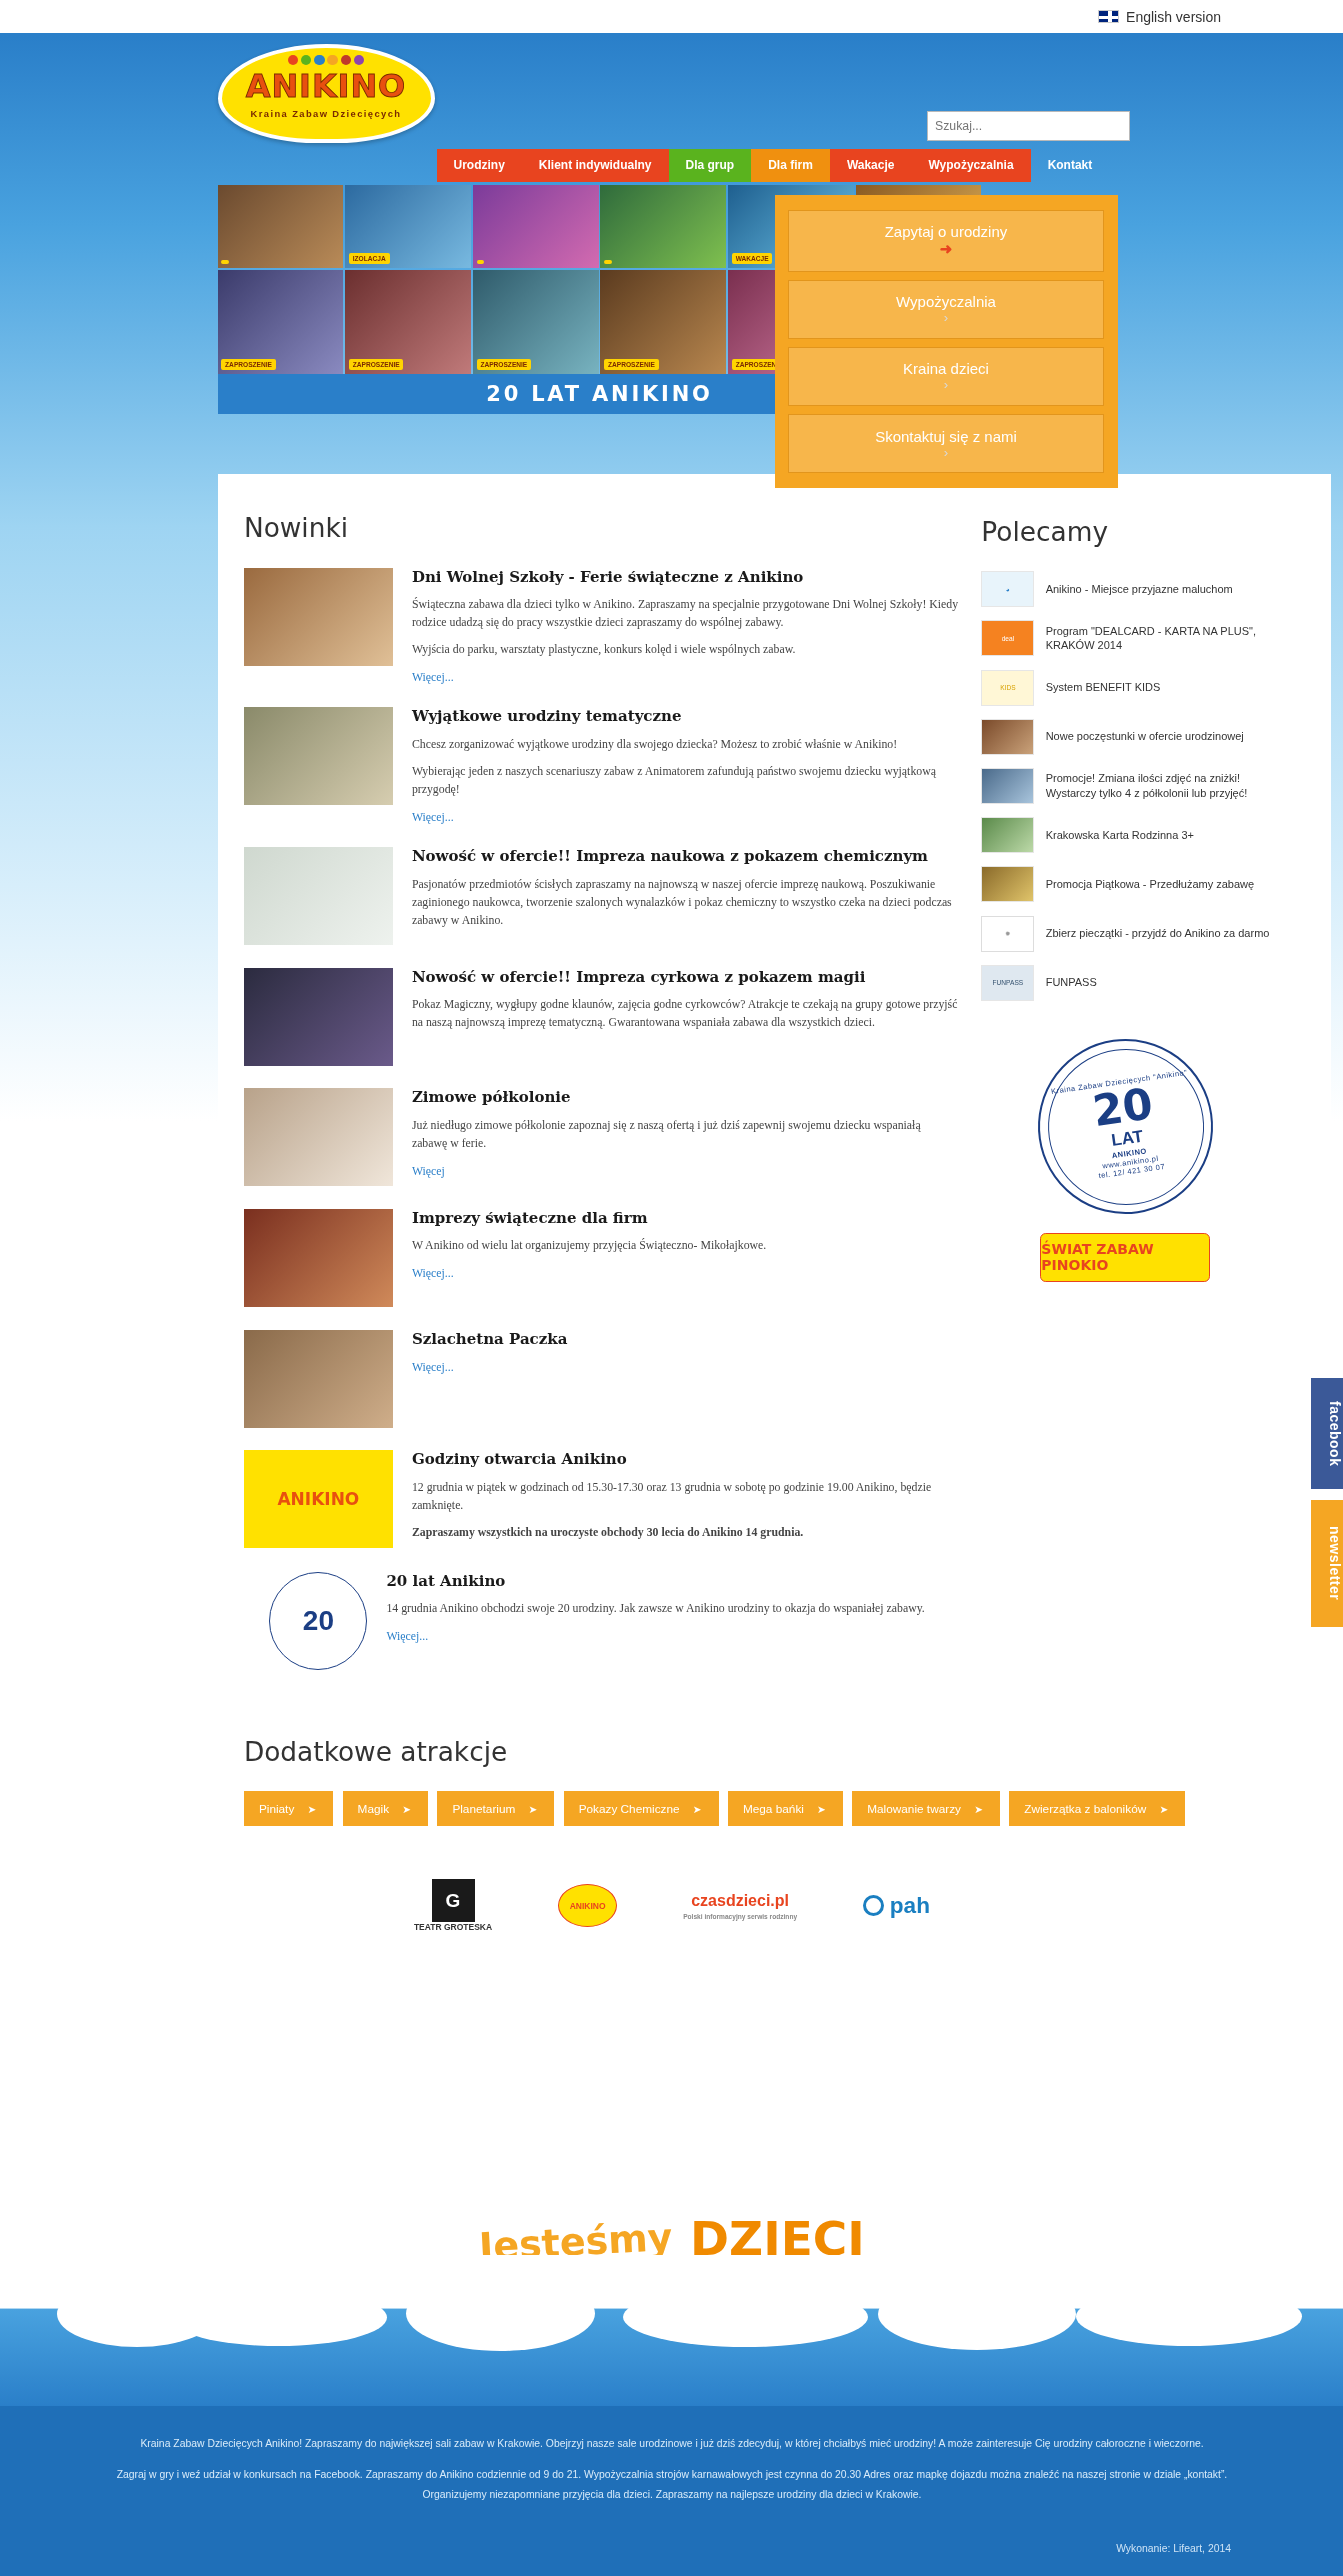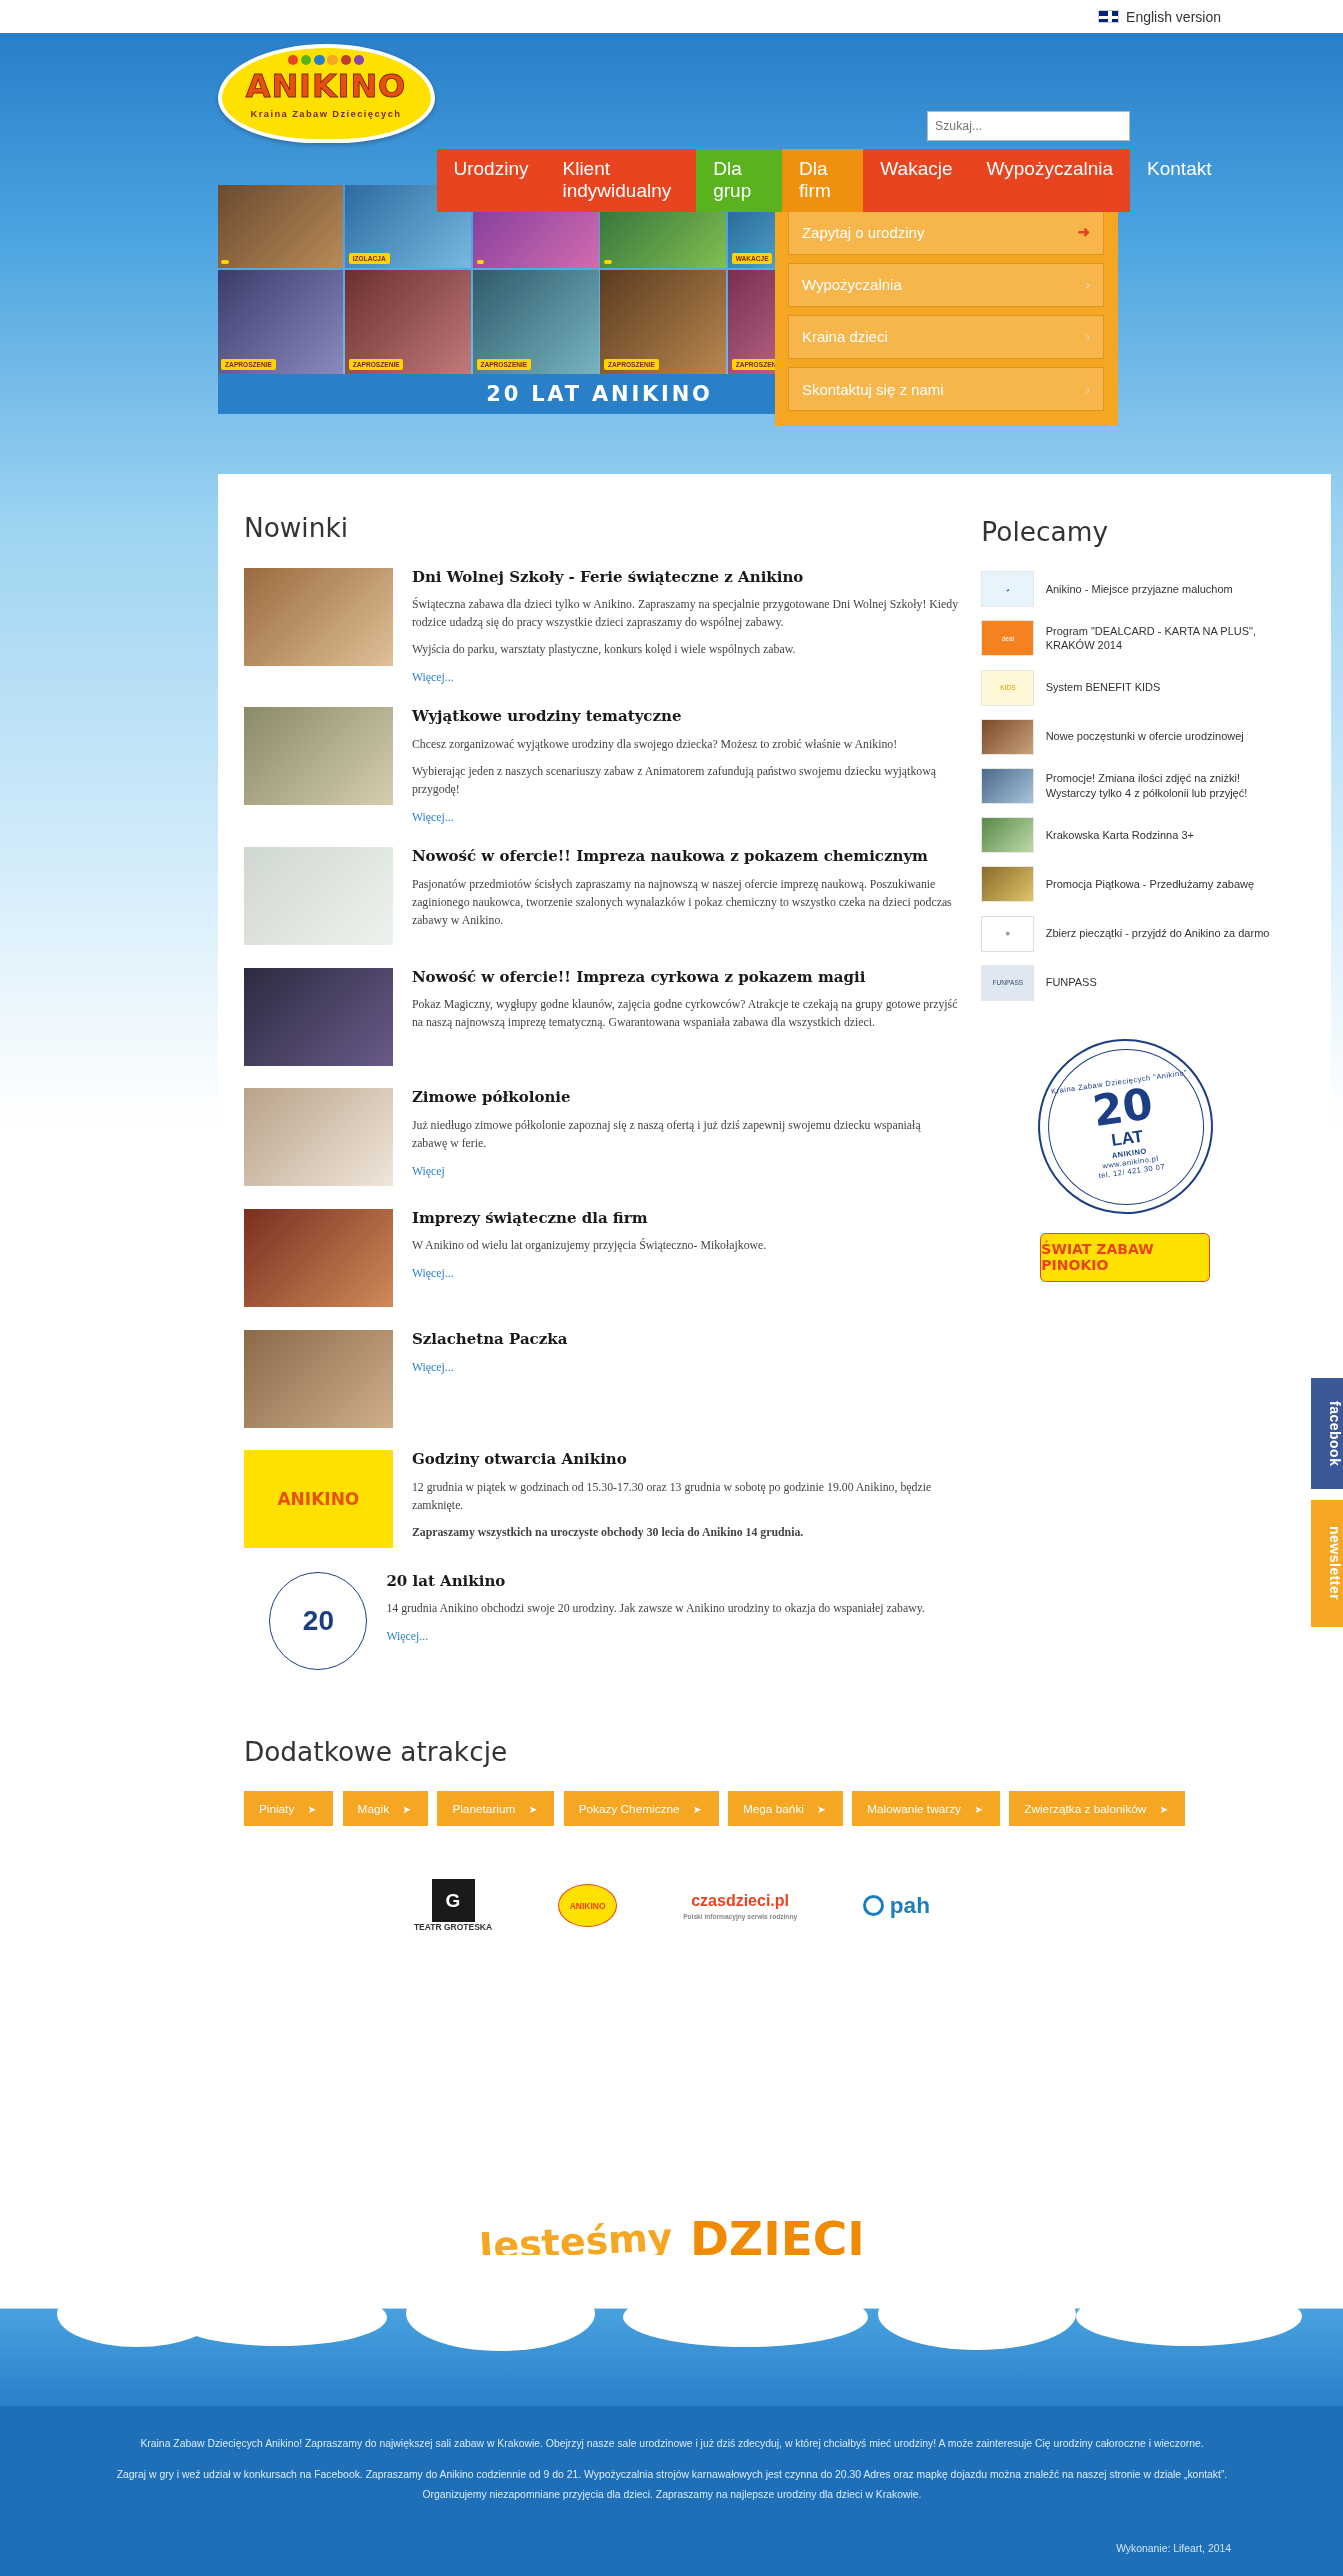--- a/index.html
+++ b/index.html
@@ -106,24 +106,24 @@
     position: absolute;
     left: 321px;
     top: 113px;
     display: flex;
     gap: 0;
     z-index: 30;
   }
   .nav a {
     display: block;
     padding: 9.4px 17px;
-    font-size: 19px;
+    font-size: 12px;
     color: #ffffff;
     text-decoration: none;
-    font-weight: normal;
+    font-weight: bold;
     background: transparent;
   }
   .nav a.red { background: #e8441f; }
   .nav a.green { background: #5ab31e; }
   .nav a.orange { background: #f0900f; }
 
   
   .search {
     position: absolute;
     right: 99px;
@@ -183,20 +183,21 @@
     align-items: center;
     justify-content: space-between;
     background: #f7b64b;
     border: 0.9px solid #e2951c;
     margin-bottom: 8.5px;
     padding: 12.3px 13.2px;
     color: #ffffff;
     text-decoration: none;
     font-size: 15px;
     cursor: pointer;
+    flex-direction: column;
   }
   .action-btn:last-child { margin-bottom: 0; }
   .arrow-r {
     color: #e8441f; font-size: 15px; font-weight: bold;
   }
   .arrow-sm { color: #d9d9d9; font-size: 13.2px; }
 
   
   .content {
     position: absolute;

